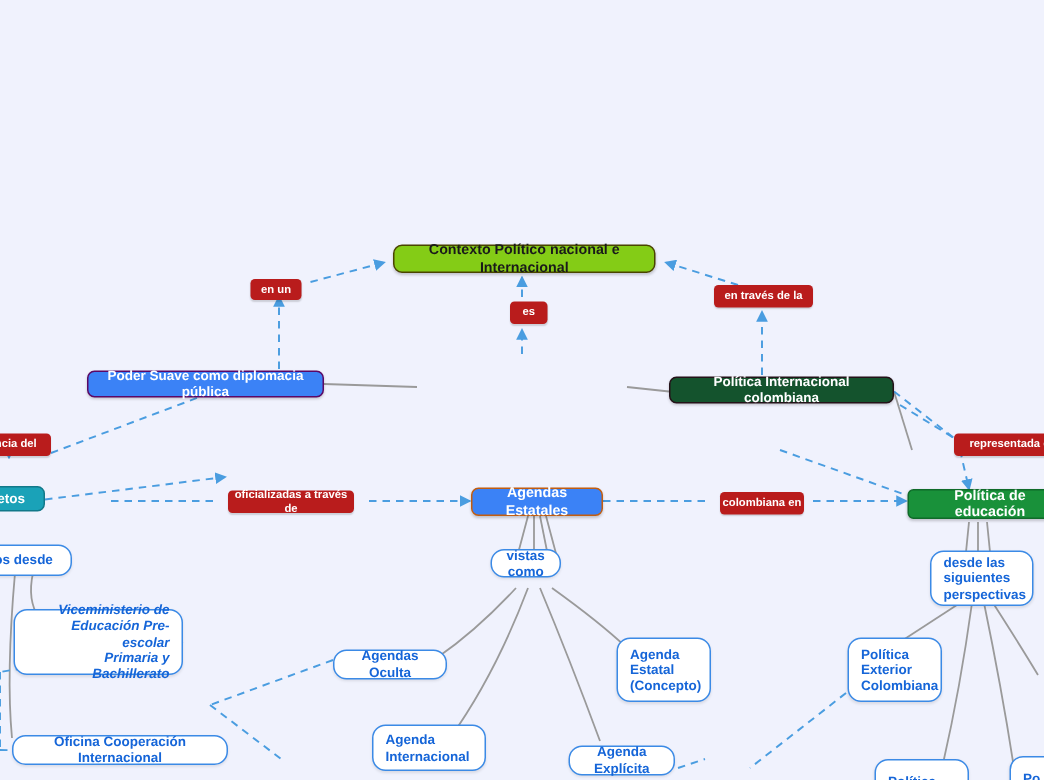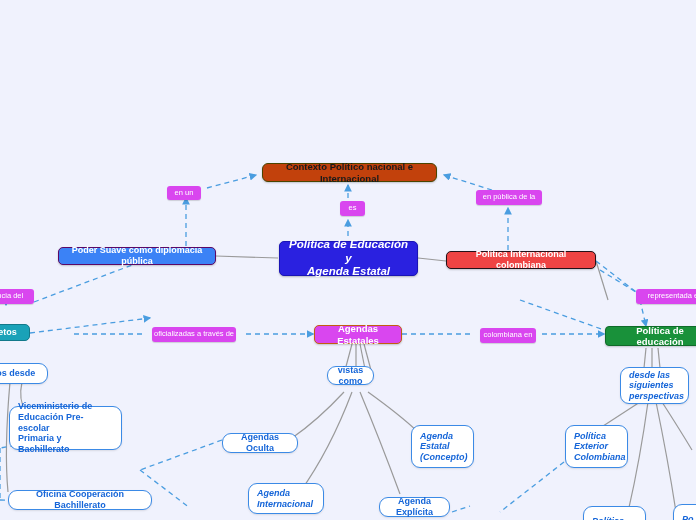--- a/index.html
+++ b/index.html
@@ -44,48 +44,48 @@
     background: #2a21e0;
     color: #ffffff;
     border: 1px solid #1a14b5;
     border-radius: 5px;
     font-style: italic;
     font-size: 11.5px;
     padding: 4px 8px;
     box-shadow: 0 1px 2px rgba(0,0,0,.25);
   }
   .n-yellow {
-    background: #c2410c;
+    background: #84cc16;
     color: #1a1a1a;
     border: 1.5px solid #4a4400;
     border-radius: 6px;
     font-size: 9.5px;
     padding: 3px 8px;
     box-shadow: 0 1px 2px rgba(0,0,0,.2);
   }
   .n-purple {
     background: #3b82f6;
     color: #ffffff;
     border: 1px solid #5b0866;
     border-radius: 5px;
     font-size: 9px;
     padding: 3px 8px;
     box-shadow: 0 1px 2px rgba(0,0,0,.2);
   }
   .n-darkplum {
-    background: #ef4444;
+    background: #14532d;
     color: #ffffff;
     border: 1px solid #241219;
     border-radius: 5px;
     font-size: 9px;
     padding: 3px 8px;
     box-shadow: 0 1px 2px rgba(0,0,0,.2);
   }
   .n-orange {
-    background: #d946ef;
+    background: #3b82f6;
     color: #ffffff;
     border: 1px solid #c25d10;
     border-radius: 5px;
     font-size: 9.5px;
     padding: 3px 8px;
     box-shadow: 0 1px 2px rgba(0,0,0,.2);
   }
   .n-green {
     background: #19913a;
     color: #ffffff;
@@ -108,28 +108,27 @@
     color: #1565d8;
     border: 1.6px solid #3b8ae6;
     border-radius: 9px;
     font-size: 9px;
     padding: 4px 8px;
     box-shadow: 0 1px 2px rgba(0,0,0,.10);
   }
   .n-white.left-align {
     justify-content: flex-start;
     text-align: left;
-    font-style: italic;
   }
   .n-label {
-    background: #d946ef;
+    background: #b91c1c;
     color: #ffffff;
     border-radius: 3px;
     font-size: 7.5px;
-    font-weight: normal;
+    font-weight: bold;
     padding: 2px 0;
     box-shadow: 0 1px 1px rgba(0,0,0,.15);
   }
 </style>
 </head>
 <body>
 
 <div id="canvas">
 
   <svg class="edges" viewBox="0 0 696 520">
@@ -213,27 +212,23 @@
 
   <div class="node n-label" style="left:167px; top:186px; width:34px; height:14px;">
     <span>en un</span>
   </div>
 
   <div class="node n-label" style="left:340px; top:201px; width:25px; height:15px;">
     <span>es</span>
   </div>
 
   <div class="node n-label" style="left:476px; top:190px; width:66px; height:15px;">
-    <span>en pública de la</span>
-  </div>
-
-  <div class="node n-center" style="left:279px; top:241px; width:139px; height:35px;">
-    <span>Política de Educación y
-Agenda Estatal</span>
-  </div>
+    <span>en través de la</span>
+  </div>
+
 
   <div class="node n-purple" style="left:58px; top:247px; width:158px; height:18px;">
     <span>Poder Suave como diplomacia pública</span>
   </div>
 
   <div class="node n-darkplum" style="left:446px; top:251px; width:150px; height:18px;">
     <span>Política Internacional colombiana</span>
   </div>
 
   <div class="node n-label" style="left:-28px; top:289px; width:62px; height:15px;">
@@ -272,21 +267,21 @@
     <span>vistas como</span>
   </div>
 
   <div class="node n-white left-align" style="left:620px; top:367px; width:69px; height:37px;">
     <span>desde las
 siguientes
 perspectivas</span>
   </div>
 
   <div class="node n-white" style="left:9px; top:406px; width:113px; height:44px;">
-    <span class="left-align" style="text-align:left;">Viceministerio de
+    <span class="left-align" style="text-align:right;font-style:italic;">Viceministerio de
 Educación Pre-escolar
 Primaria y
 Bachillerato</span>
   </div>
 
   <div class="node n-white" style="left:222px; top:433px; width:76px; height:20px;">
     <span>Agendas Oculta</span>
   </div>
 
   <div class="node n-white left-align" style="left:248px; top:483px; width:76px; height:31px;">
@@ -304,21 +299,21 @@
     <span>Agenda Explícita</span>
   </div>
 
   <div class="node n-white left-align" style="left:565px; top:425px; width:63px; height:43px;">
     <span>Política
 Exterior
 Colombiana</span>
   </div>
 
   <div class="node n-white" style="left:8px; top:490px; width:144px; height:20px;">
-    <span>Oficina Cooperación Bachillerato</span>
+    <span>Oficina Cooperación Internacional</span>
   </div>
 
   <div class="node n-white left-align" style="left:583px; top:506px; width:63px; height:30px;">
     <span>Política</span>
   </div>
 
   <div class="node n-white left-align" style="left:673px; top:504px; width:46px; height:30px;">
     <span>Po...</span>
   </div>
 

